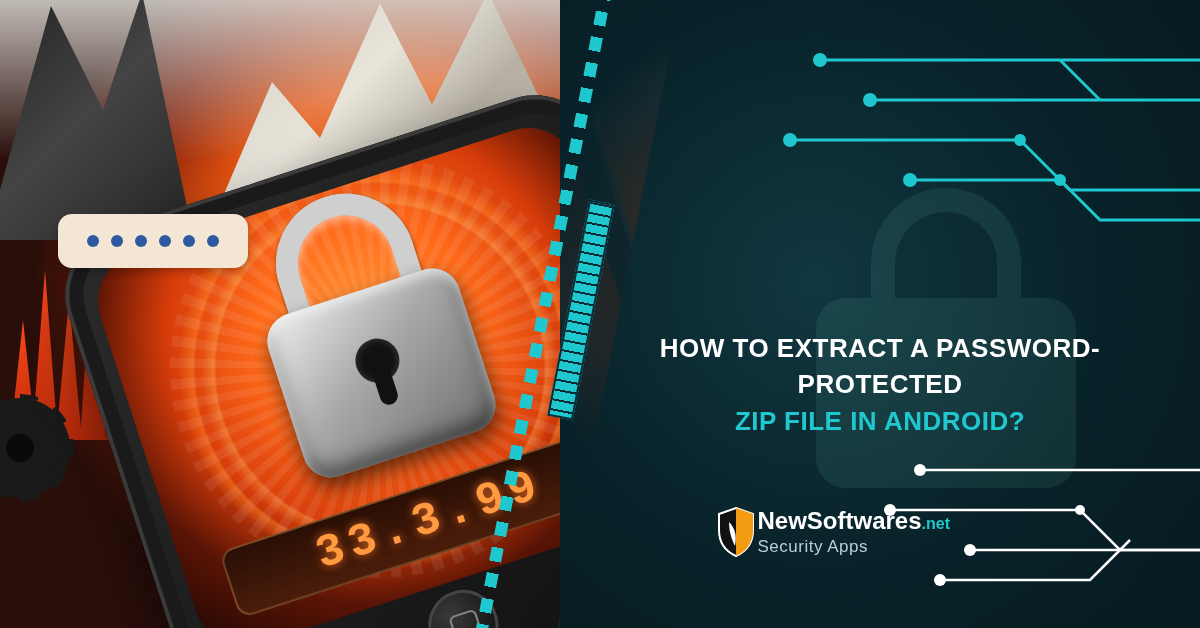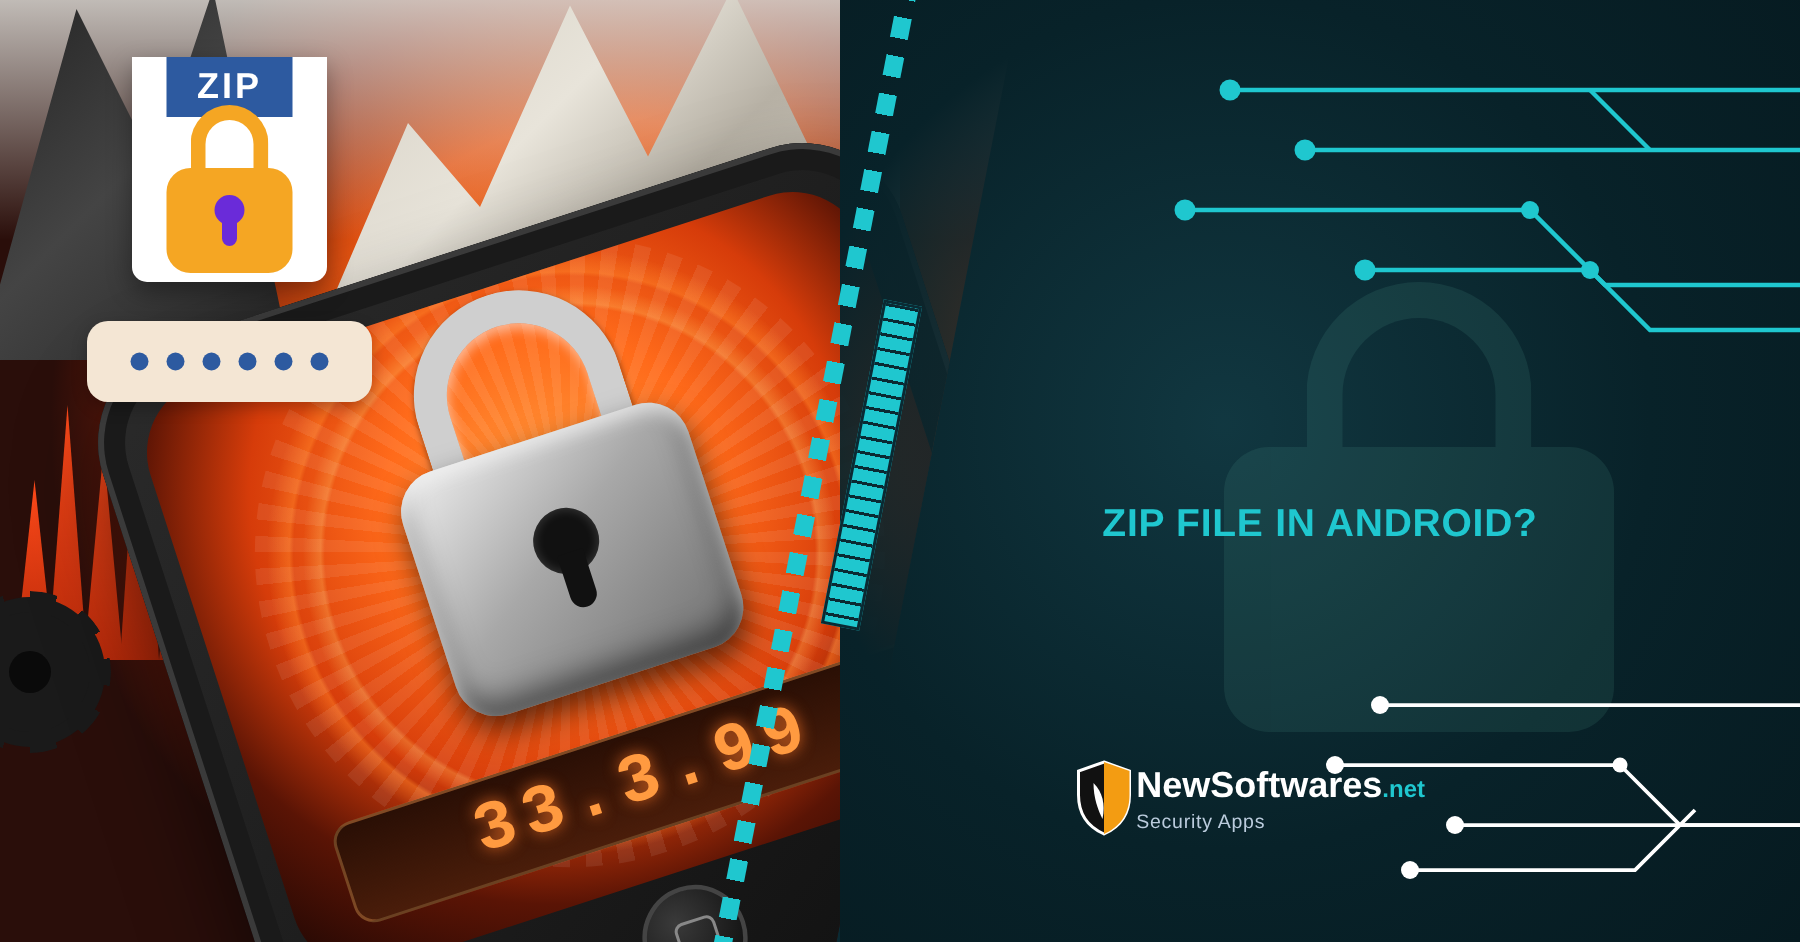--- a/index.html
+++ b/index.html
@@ -208,21 +208,21 @@
 .brand {
   position: absolute; right: 250px; bottom: 70px; display: flex; align-items: center; 
 }
 .brand-logo {
   width: 42px; height: 52px; position: relative;
 }
 .brand-logo svg { width: 100%; height: 100%; }
 .brand-text { color: #fff; }
 .brand-name { font-size: 24px; font-weight: 700; }
 .brand-name .net { color: #1fc7cf; font-size: 16px; font-weight: 600; }
-.brand-tag { font-size: 13px; color: #bcd; margin-top: 2px; letter-spacing: 0.5px; }
+.brand-tag { font-size: 17px; color: #bcd; margin-top: 2px; letter-spacing: 0.5px; }
 </style>
 </head>
 <body>
 
 <div class="canvas">
 
   <div class="left-illust">
     <div class="sky-top"></div>
     <div class="mountains"></div>
     <div class="spikes">
@@ -243,28 +243,20 @@
           <div class="body"></div>
           <div class="keyhole"></div>
         </div>
         <div class="digit-bar">33.3.99</div>
       </div>
       <div class="home-btn"></div>
     </div>
   </div>
 
   <div class="zip-badge">
-    <div class="zip-file">
-      <div class="zip-tab">ZIP</div>
-      <div class="zip-lock">
-        <div class="sh"></div>
-          <div class="bd"></div>
-          <div class="kh"></div>
-      </div>
-    </div>
     <div class="pw-field">
       <span></span>
         <span></span>
         <span></span>
         <span></span>
         <span></span>
         <span></span>
     </div>
   </div>
 
@@ -309,20 +301,21 @@
           <circle cx="40" cy="30" r="6"></circle>
           <circle cx="10" cy="70" r="6"></circle>
           <circle cx="90" cy="110" r="6"></circle>
           <circle cx="60" cy="140" r="6"></circle>
           <circle cx="200" cy="70" r="5"></circle>
         </g>
       </svg>
     </div>
 
     <div class="headline">
+      <span class="line1">HOW TO EXTRACT A PASSWORD-PROTECTED</span>
       <span class="line2">ZIP FILE IN ANDROID?</span>
     </div>
 
     <div class="brand">
       <div class="brand-logo">
         <svg viewBox="0 0 42 52">
           <path d="M21 2 L38 8 V24 C38 38 30 46 21 50 C12 46 4 38 4 24 V8 Z" fill="#111" stroke="#fff" stroke-width="2"></path>
           <path d="M21 2 L38 8 V24 C38 38 30 46 21 50 V2 Z" fill="#f39c12"></path>
           <path d="M14 16 C20 22 22 30 20 40 C17 34 14 26 14 16 Z" fill="#fff"></path>
         </svg>

